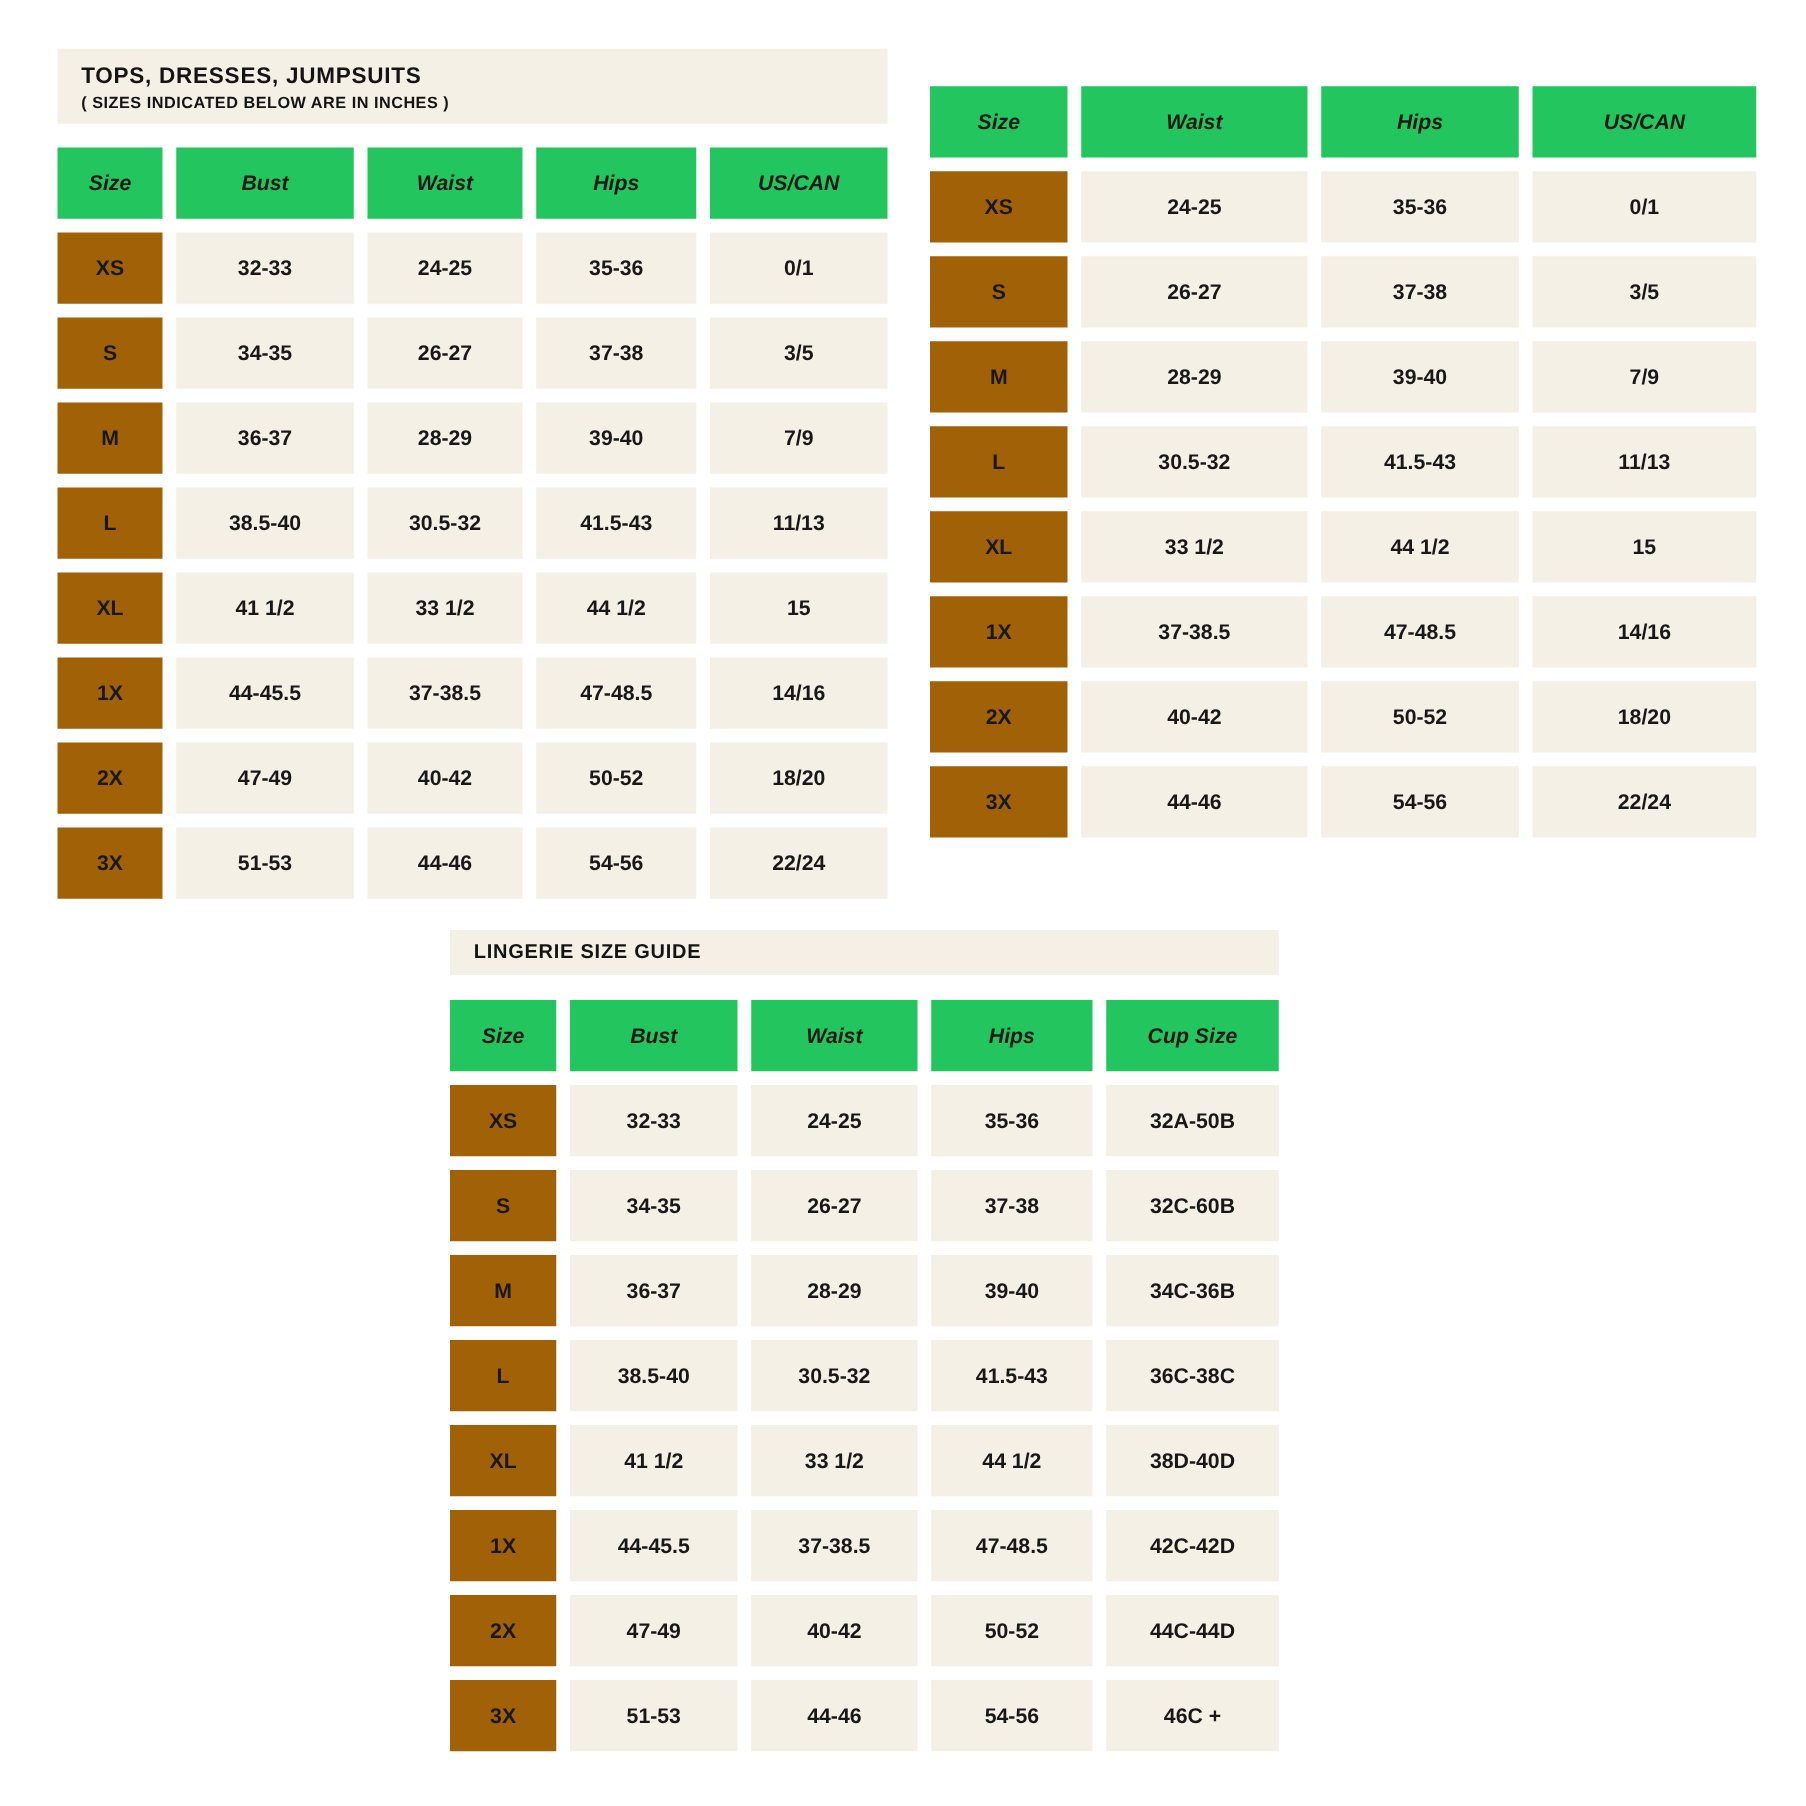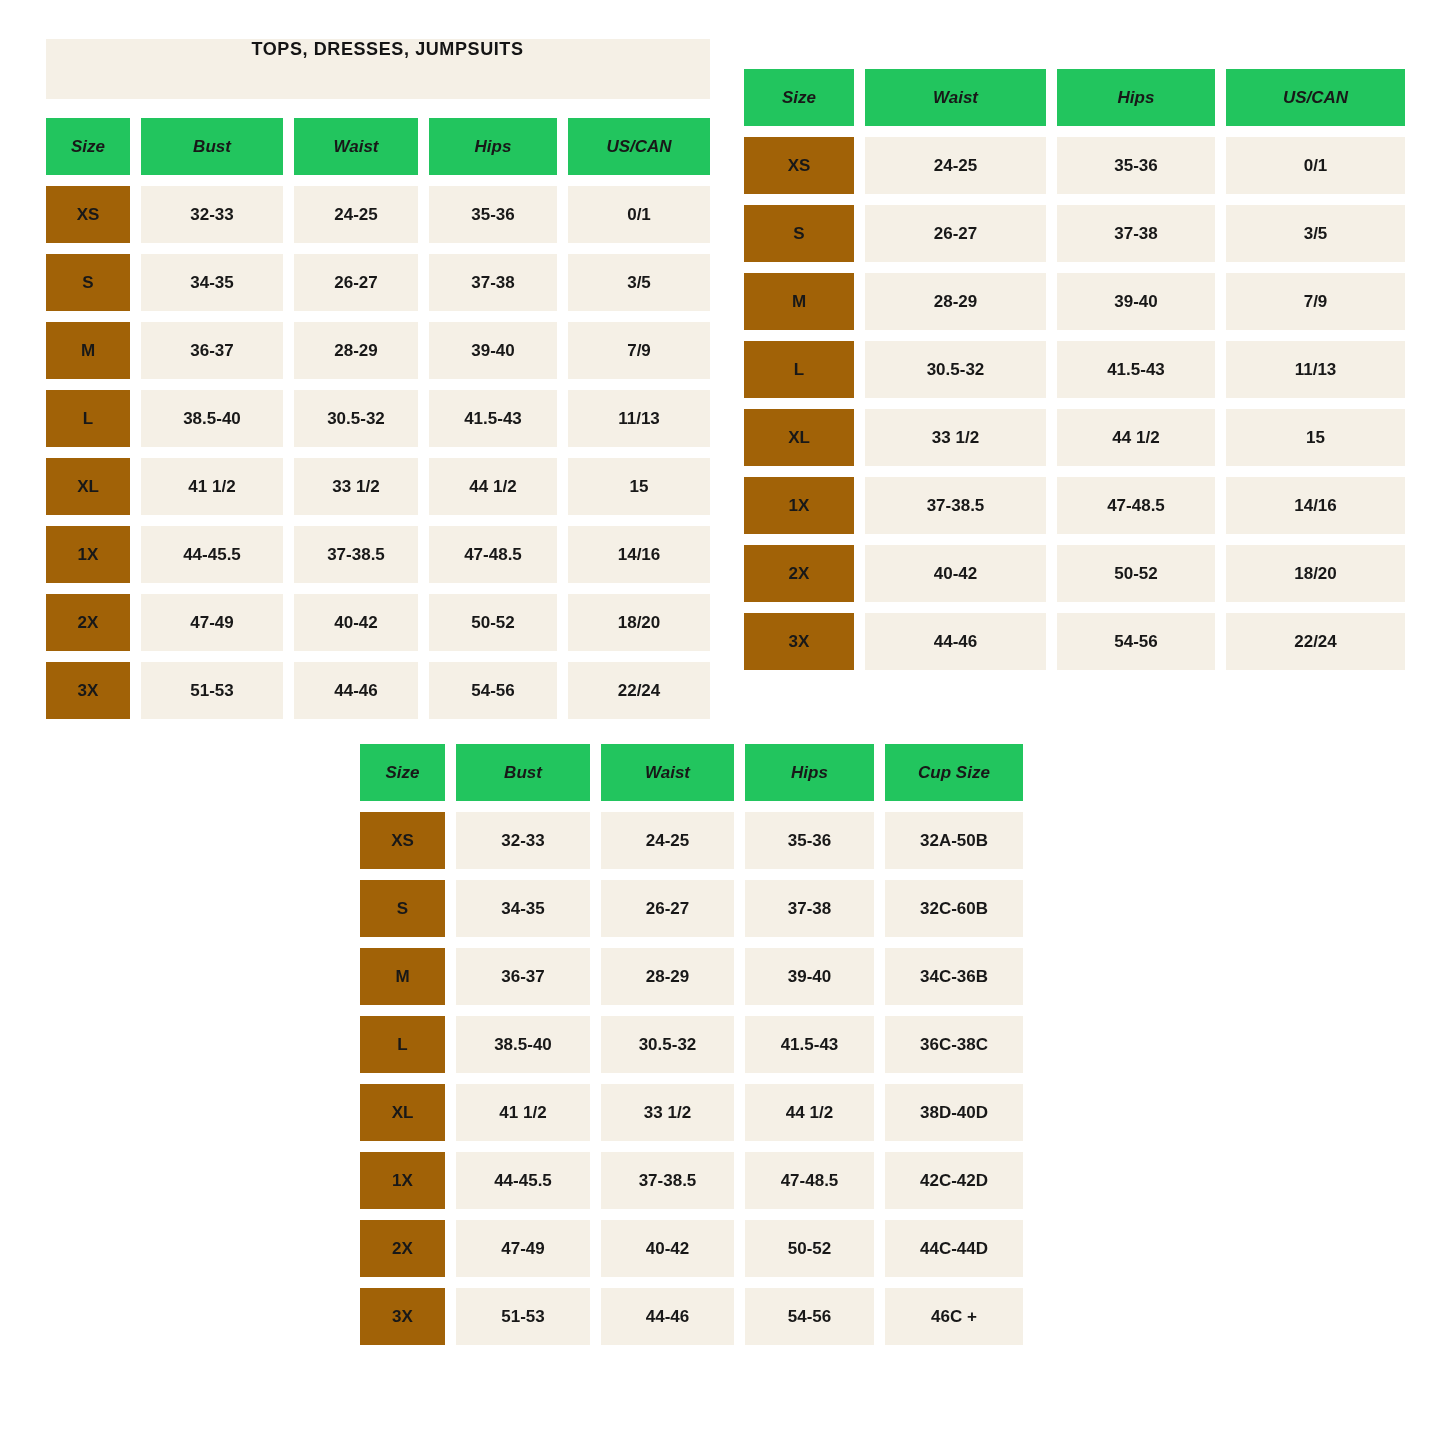--- a/index.html
+++ b/index.html
@@ -8,21 +8,21 @@
     background: #ffffff;
     font-family: "Liberation Sans", "DejaVu Sans", sans-serif;
     color: #171717;
     position: relative;
     overflow: hidden;
   }
   .table-block { position: absolute; }
   .banner {
     background: #F5F0E6;
     display: flex;
-    flex-direction: row;
+    flex-direction: column;
     justify-content: center;
     padding-left: 19px;
     box-sizing: border-box;
   }
   .title {
     font-weight: 800;
     font-size: 18px;
     letter-spacing: 0.6px;
     color: #141414;
   }
@@ -73,20 +73,21 @@
   }
 </style>
 </head>
 <body>
 
 <div>
 
   <section class="table-block tops">
     <header class="banner">
       <div class="title">TOPS, DRESSES, JUMPSUITS</div>
+      <div class="subtitle">( SIZES INDICATED BELOW ARE IN INCHES )</div>
     </header>
     <div class="grid grid-tops">
         <div class="cell hdr">Size</div>
         <div class="cell hdr">Bust</div>
         <div class="cell hdr">Waist</div>
         <div class="cell hdr">Hips</div>
         <div class="cell hdr">US/CAN</div>
         <div class="cell size">XS</div>
         <div class="cell val">32-33</div>
         <div class="cell val">24-25</div>
@@ -165,20 +166,23 @@
         <div class="cell val">50-52</div>
         <div class="cell val">18/20</div>
         <div class="cell size">3X</div>
         <div class="cell val">44-46</div>
         <div class="cell val">54-56</div>
         <div class="cell val">22/24</div>
       </div>
   </section>
 
   <section class="table-block lingerie">
+    <header class="banner">
+      <div class="title">LINGERIE SIZE GUIDE</div>
+    </header>
     <div class="grid grid-lingerie">
         <div class="cell hdr">Size</div>
         <div class="cell hdr">Bust</div>
         <div class="cell hdr">Waist</div>
         <div class="cell hdr">Hips</div>
         <div class="cell hdr">Cup Size</div>
         <div class="cell size">XS</div>
         <div class="cell val">32-33</div>
         <div class="cell val">24-25</div>
         <div class="cell val">35-36</div>

